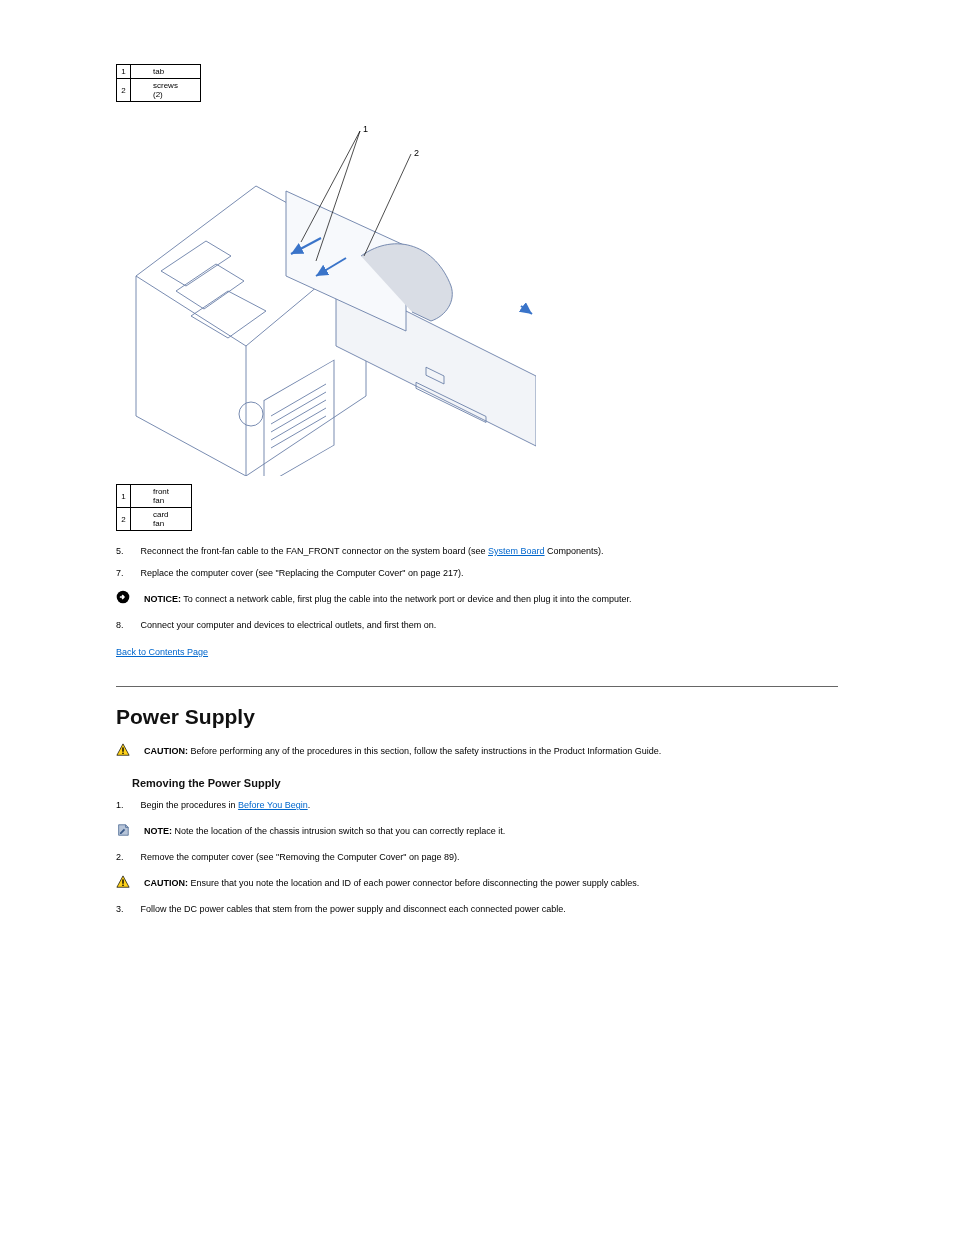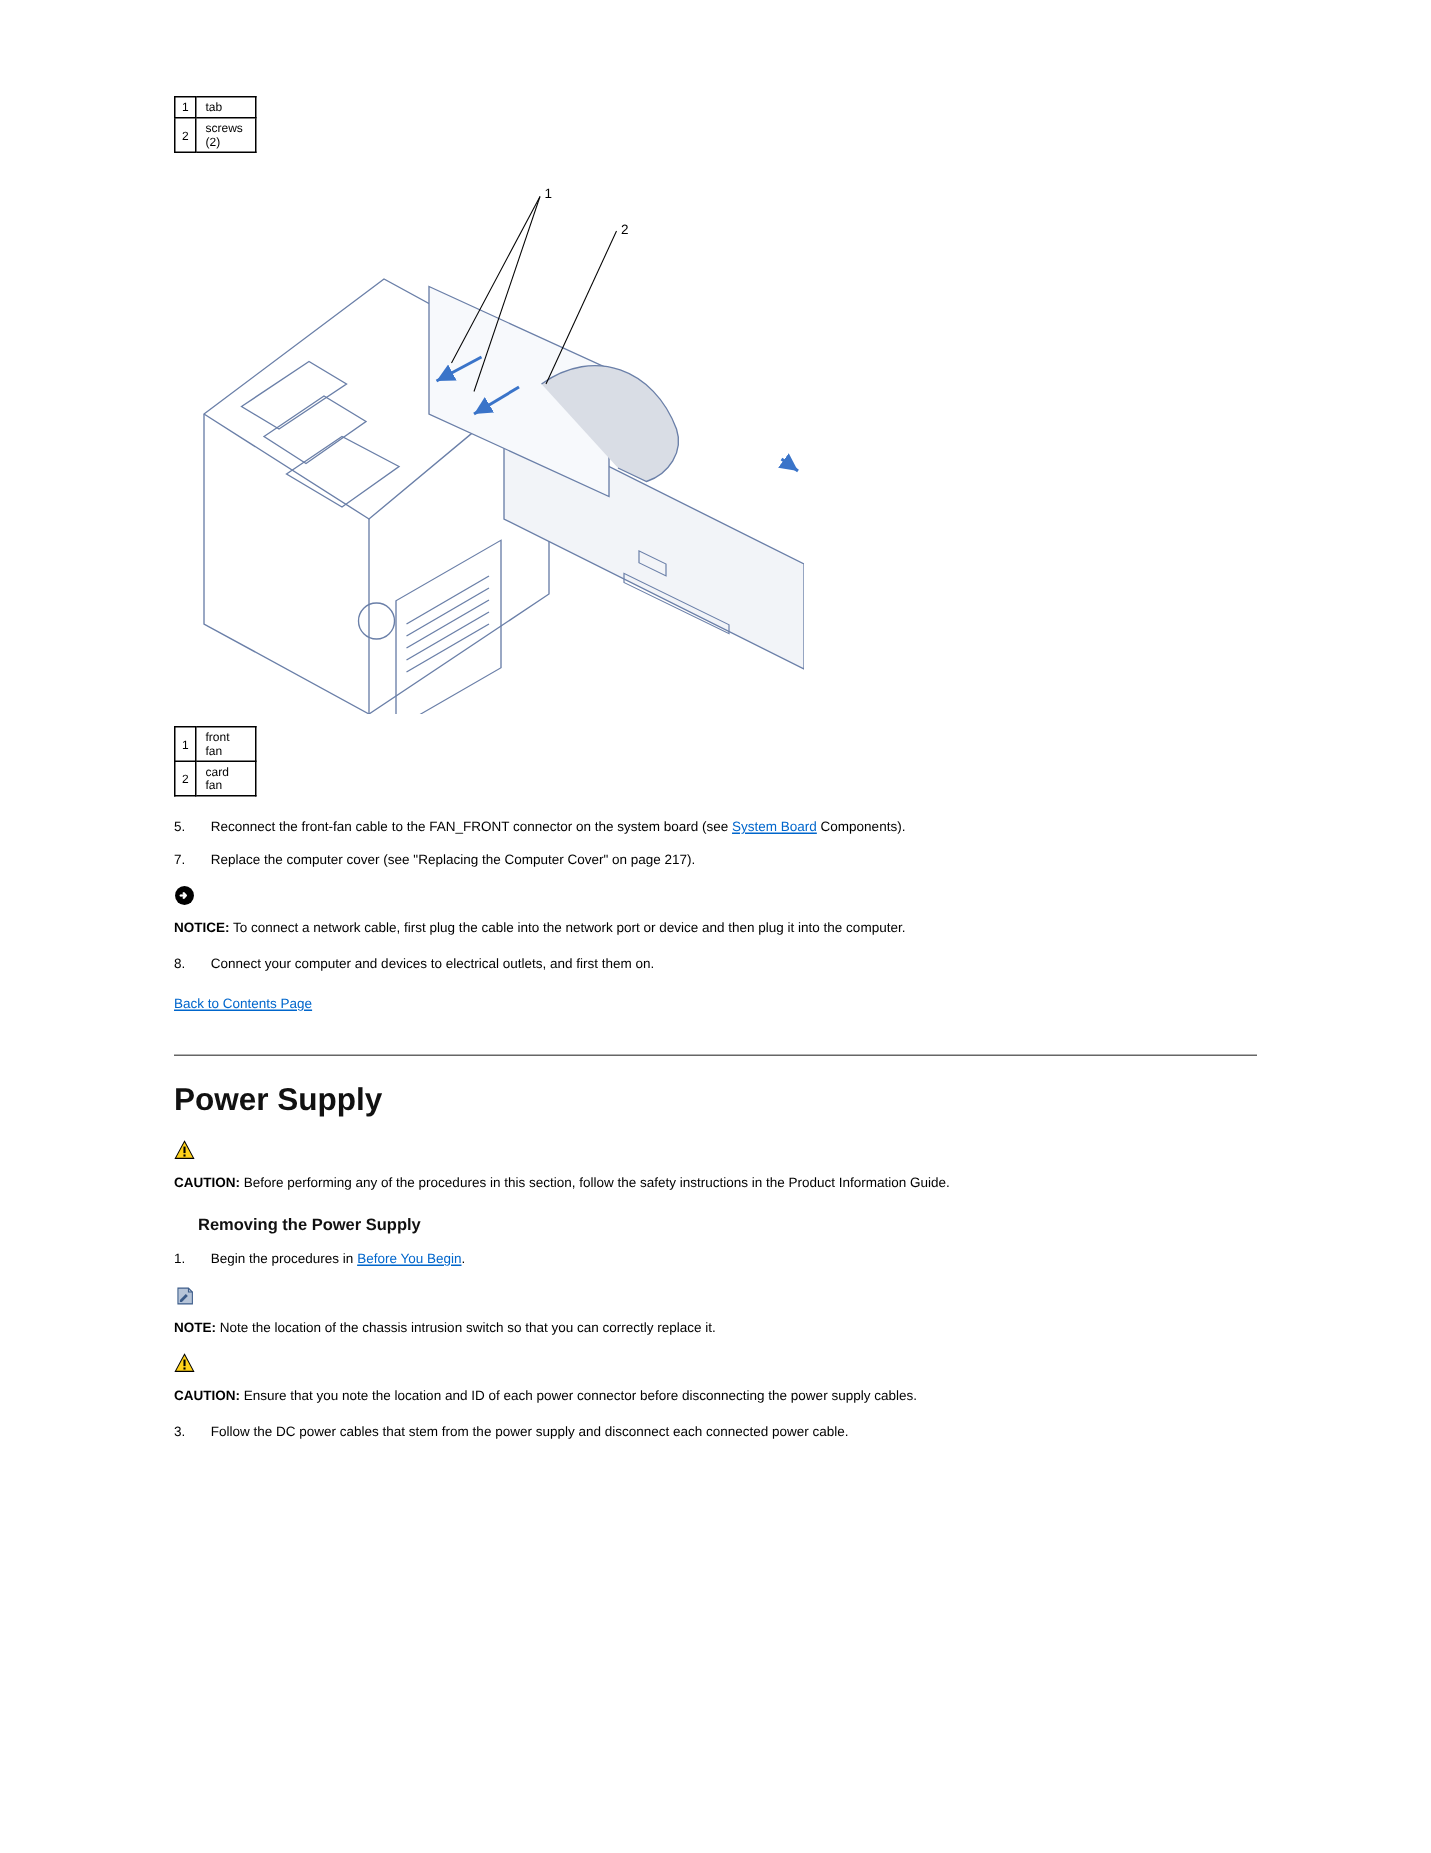--- a/index.html
+++ b/index.html
@@ -14,40 +14,39 @@
   }
   .page {
     padding: 60px 116px 60px 116px;
   }
   table.small {
     border-collapse: collapse;
     margin: 4px 0 14px 0;
   }
   table.small td {
     border: 1px solid #000;
-    padding: 2px 6px;
+    padding: 2px 22px;
     font-size: 8px;
     vertical-align: middle;
   }
   table.small td.num { width: 14px; text-align: center; padding: 2px 3px; }
   table.small td.lbl { width: 40px; }
   .figure-area {
     width: 420px;
     height: 360px;
     margin: 0 0 8px 0;
     position: relative;
   }
   .figure-svg { width: 100%; height: 100%; display: block; }
   a.link { color: #0066cc; text-decoration: underline; }
   .notice-row {
     display: flex;
-    align-items: flex-start;
+    align-items: center;
     margin: 10px 0;
     line-height: 1.5;
-    flex-direction: column;
   }
   .notice-icon {
     flex: 0 0 22px;
     margin-right: 6px;
     margin-top: 0;
   }
   .notice-text { flex: 1; }
   hr.thin {
     border: none;
     border-top: 1px solid #666;
@@ -237,20 +236,24 @@
         <path d="M3,2 L11,2 L14,5 L14,14 L3,14 Z" fill="#b6c4d8" stroke="#3a5a88" stroke-width="0.8"></path>
         <path d="M11,2 L11,5 L14,5" fill="none" stroke="#3a5a88" stroke-width="0.8"></path>
         <path d="M4.5,11 L9,6.5 L10.5,8 L6,12.5 L4.5,12.5 Z" fill="#3a5a88"></path>
       </svg>
     </span>
     <span class="notice-text">
       <b>NOTE:</b><span> Note the location of the chassis intrusion switch so that you can correctly replace it.</span>
     </span>
   </div>
 
+  <div class="step-line">
+    <span class="n">2.</span>
+    <span>Remove the computer cover (see "Removing the Computer Cover" on page 89).</span>
+  </div>
 
   <div class="notice-row">
     <span class="notice-icon">
       <svg class="caution-icon" viewBox="0 0 16 16">
         <path d="M8,1 L15,14 L1,14 Z" fill="#ffd21a" stroke="#000" stroke-width="0.8"></path>
         <rect x="7.2" y="5" width="1.6" height="5" fill="#000"></rect>
         <rect x="7.2" y="11" width="1.6" height="1.6" fill="#000"></rect>
       </svg>
     </span>
     <span class="notice-text">

